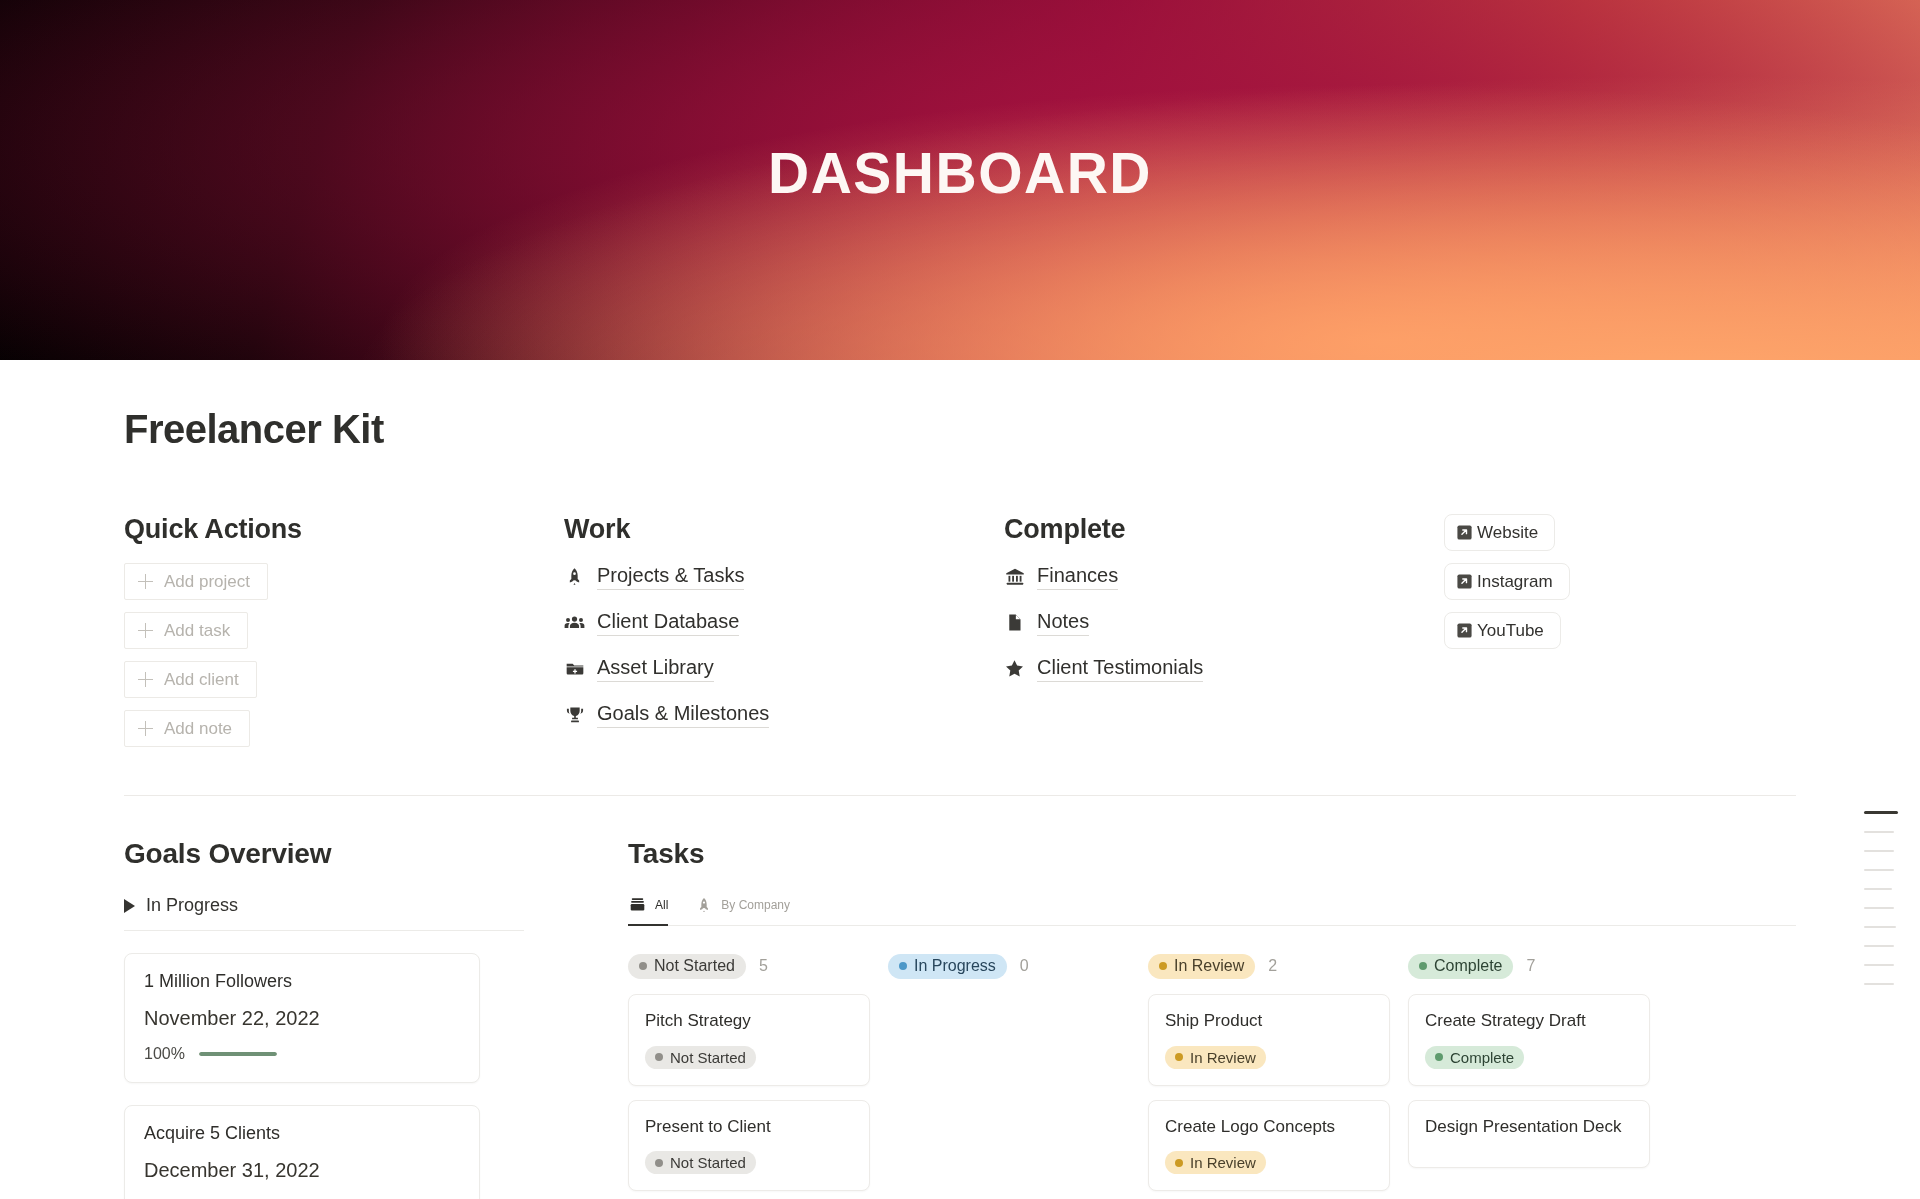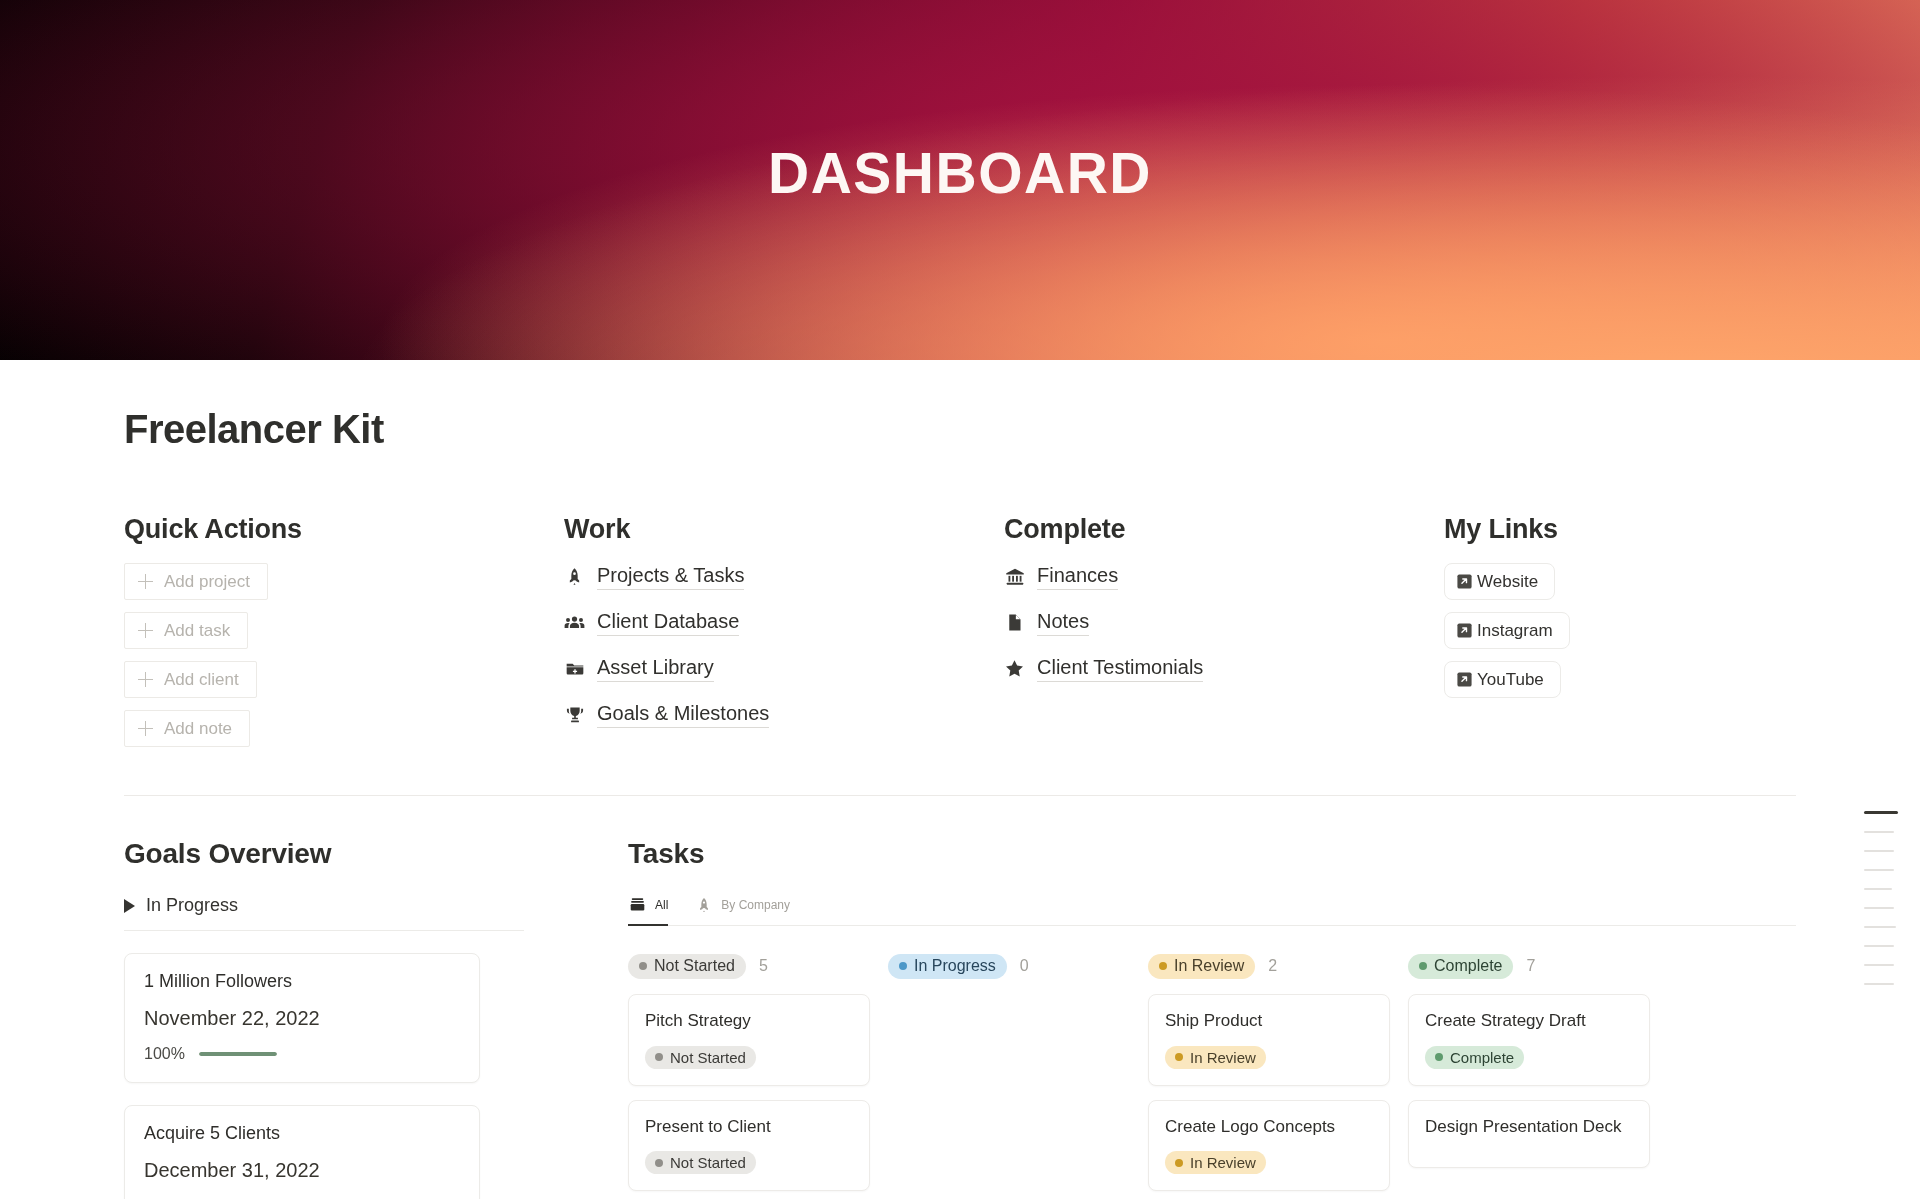--- a/index.html
+++ b/index.html
@@ -396,21 +396,20 @@
         <span class="ico">
           <svg width="21" height="21" viewBox="0 0 24 24" fill="currentColor">
             <path d="M12 2.6l3 6.1 6.7 1-4.9 4.7 1.2 6.7-6-3.2-6 3.2 1.2-6.7L2.3 9.7l6.7-1 3-6.1z"></path>
           </svg>
         </span>
         <span class="lbl">Client Testimonials</span>
       </div>
     </div>
 
     <div class="nav-col links">
-      <div class="col-head">My Links</div>
 
       <div>
         <div><div class="link-btn">
           <span class="ext">
             <svg width="17" height="17" viewBox="0 0 24 24" fill="currentColor">
               <rect x="2" y="2" width="20" height="20" rx="2.6"></rect>
               <path d="M8.4 14.6l6-6M9.6 8.4h5.2v5.2" stroke="#fff" stroke-width="2" fill="none" stroke-linecap="round" stroke-linejoin="round"></path>
             </svg>
           </span>
           <span>Website</span>

